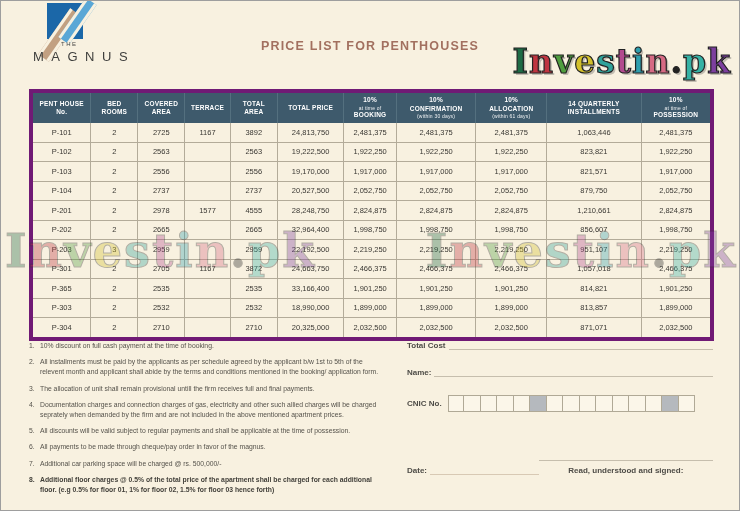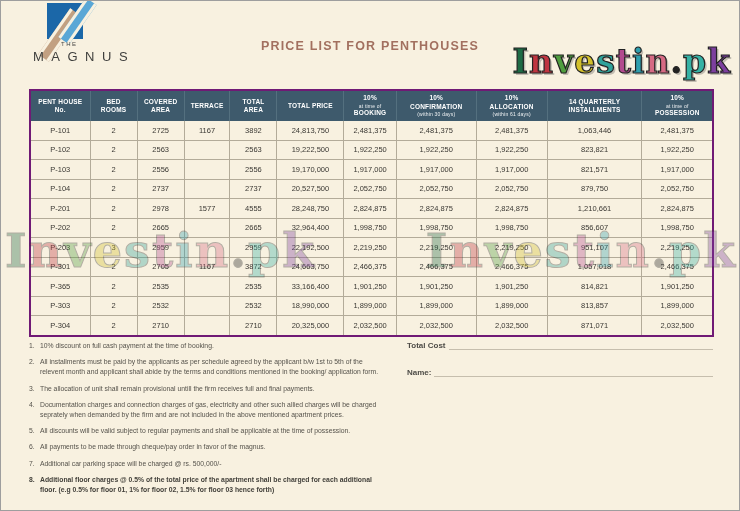--- a/index.html
+++ b/index.html
@@ -35,21 +35,21 @@
     background:#3e5a6c;color:#fff;font-size:6.5px;font-weight:bold;
     padding:2px 1px;height:26px;vertical-align:middle;text-align:center;
     border-right:1px solid #54707f;
   }
   .hline{display:block;line-height:1.3;letter-spacing:.2px;}
   .hline.small{font-size:5px;font-weight:normal;opacity:.92;}
   .price-table tbody td{
     font-size:7.5px;color:#3a3833;text-align:center;height:18.5px;
     border:1px solid #b3ab99;border-top:none;padding:0 1px;
   }
-  .price-table{border:2px solid #701a75;}
+  .price-table{border:4px solid #701a75;}
   
   .watermark{
     position:absolute;top:227px;left:0;width:740px;box-sizing:border-box;
     display:flex;justify-content:space-between;padding:0 4px;
     font-family:"DejaVu Serif", serif;font-weight:bold;font-size:46px;line-height:1;
     opacity:.35;-webkit-text-stroke:1px #333;pointer-events:none;z-index:5;
   }
   .wm-group{letter-spacing:2px;}
   
   .lower{position:absolute;left:28px;top:340px;width:684px;display:flex;z-index:2;}
@@ -352,16 +352,44 @@
     <div class="frow">
       <span class="flabel">Total Cost</span>
       <span class="fline"></span>
     </div>
 
     <div class="frow">
       <span class="flabel">Name:</span>
       <span class="fline"></span>
     </div>
 
-
+    <div class="cnic-row">
+      <span class="flabel">CNIC No.</span>
+      <span class="cnic-boxes">
+          <span class="cnic-box"></span>
+          <span class="cnic-box"></span>
+          <span class="cnic-box"></span>
+          <span class="cnic-box"></span>
+          <span class="cnic-box"></span>
+          <span class="cnic-box filled"></span>
+          <span class="cnic-box"></span>
+          <span class="cnic-box"></span>
+          <span class="cnic-box"></span>
+          <span class="cnic-box"></span>
+          <span class="cnic-box"></span>
+          <span class="cnic-box"></span>
+          <span class="cnic-box"></span>
+          <span class="cnic-box filled"></span>
+          <span class="cnic-box"></span>
+        </span>
+    </div>
+
+    <div class="date-row">
+      <span class="flabel">Date:</span>
+      <span class="date-line"></span>
+      <span class="sig-block">
+        <span class="sig-line" style="display:block;"></span>
+        <div class="sig-text">Read, understood and signed:</div>
+      </span>
+    </div>
   </div>
 
 </div>
 
 </body></html>

